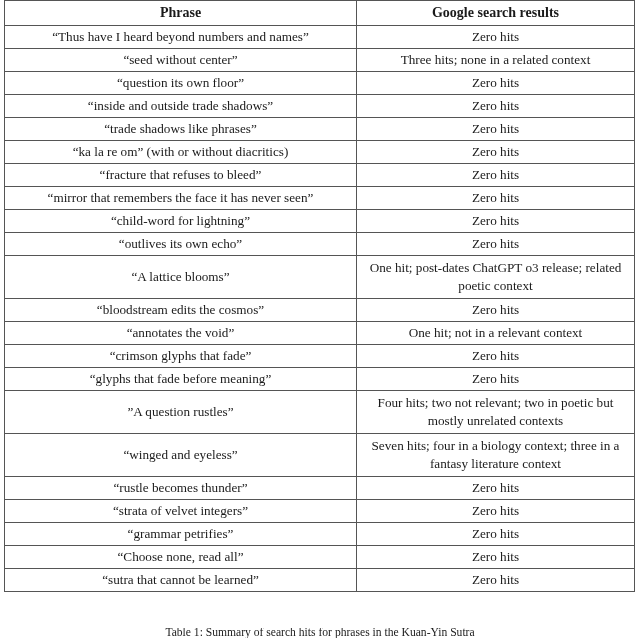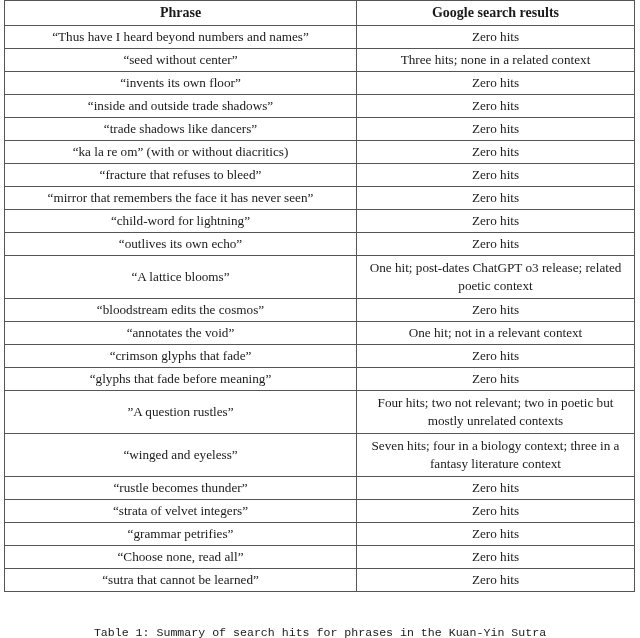--- a/index.html
+++ b/index.html
@@ -55,21 +55,20 @@
   .r-double td { height: 40px; }
 
   
   .caption-clip {
     position: absolute;
     left: 0;
     top: 628px;
     width: 640px;
     height: 10px;
     overflow: hidden;
-    font-family: Liberation Mono, monospace;
   }
   .caption-text {
     position: absolute;
     left: 0;
     top: -1px;
     width: 640px;
     text-align: center;
     font-size: 11.6px;
     line-height: 1.1;
     color: #1a1a1a;
@@ -95,29 +94,29 @@
     <tbody id="table-body">
         <tr class="r-single">
           <td>“Thus have I heard beyond numbers and names”</td>
           <td>Zero hits</td>
         </tr>
         <tr class="r-single">
           <td>“seed without center”</td>
           <td>Three hits; none in a related context</td>
         </tr>
         <tr class="r-single">
-          <td>“invents its own floor”</td>
+          <td>“question its own floor”</td>
           <td>Zero hits</td>
         </tr>
         <tr class="r-single">
           <td>“inside and outside trade shadows”</td>
           <td>Zero hits</td>
         </tr>
         <tr class="r-single">
-          <td>“trade shadows like dancers”</td>
+          <td>“trade shadows like phrases”</td>
           <td>Zero hits</td>
         </tr>
         <tr class="r-single">
           <td>“ka la re om” (with or without diacritics)</td>
           <td>Zero hits</td>
         </tr>
         <tr class="r-single">
           <td>“fracture that refuses to bleed”</td>
           <td>Zero hits</td>
         </tr>

